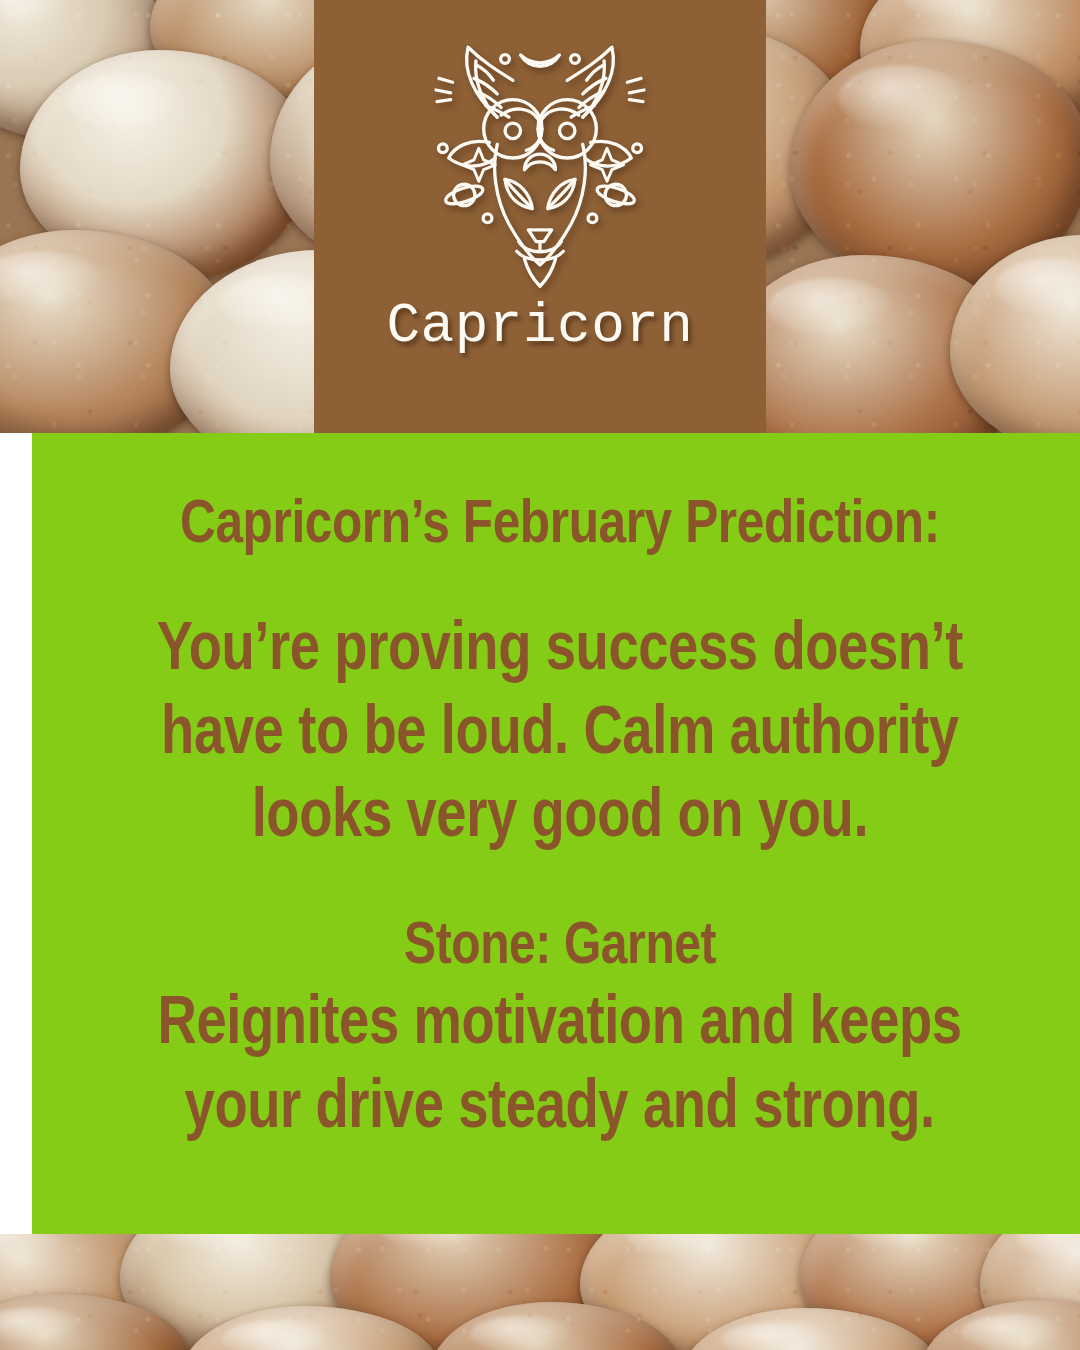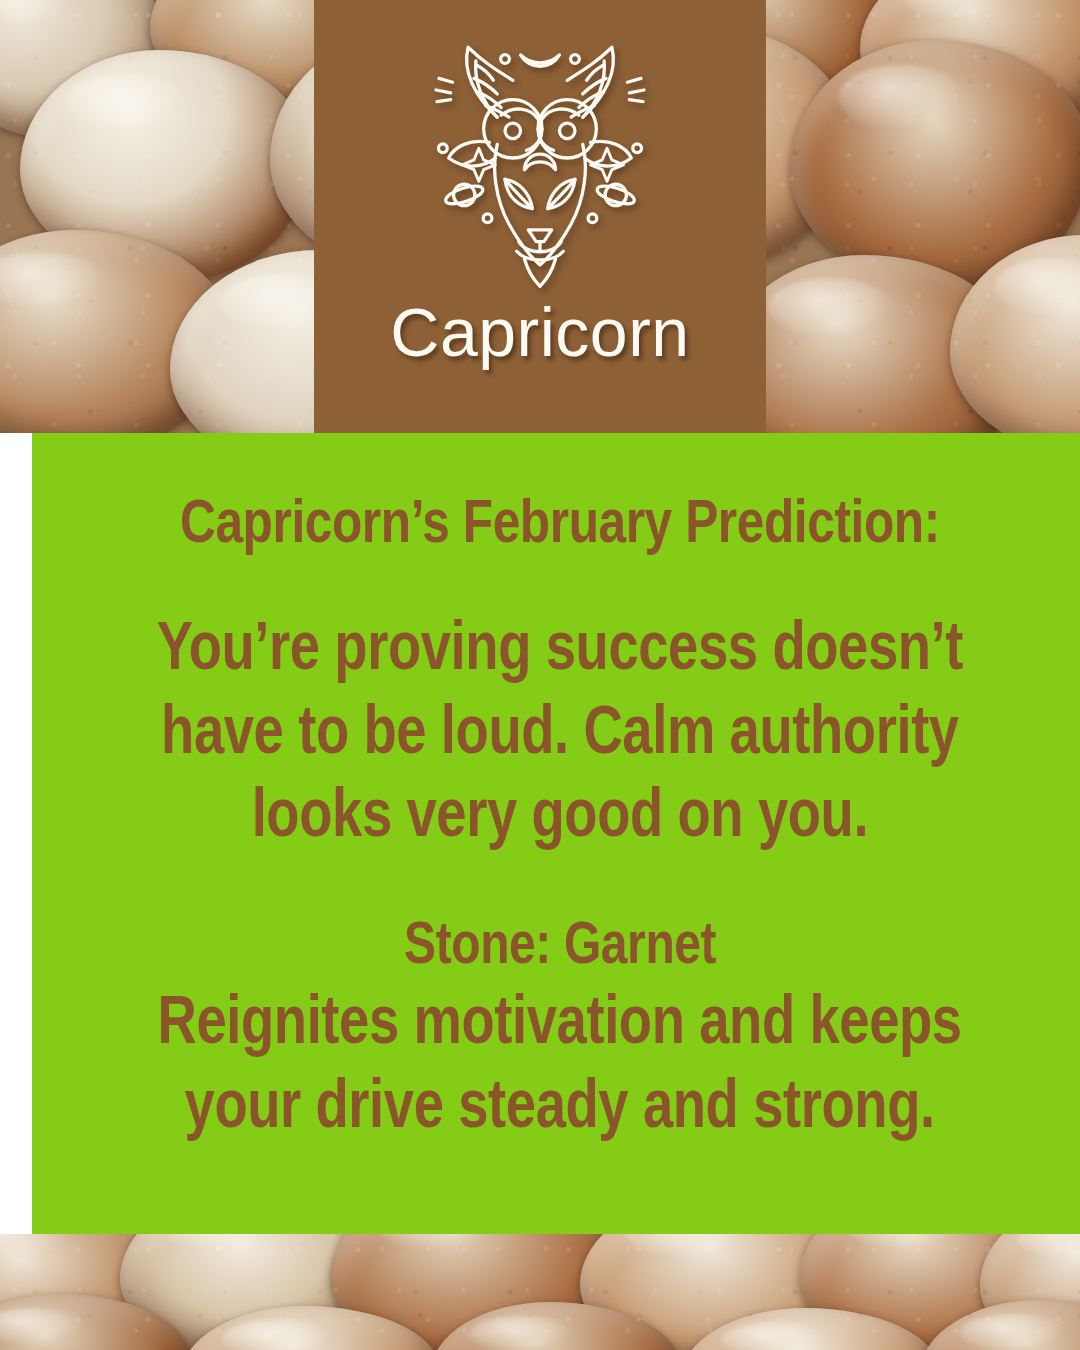--- a/index.html
+++ b/index.html
@@ -85,22 +85,22 @@
   }
   .zodiac-emblem {
     margin-top: 22px;
     width: 272px;
     height: 272px;
     filter: drop-shadow(3px 4px 3px rgba(50,26,10,0.45));
   }
   .zodiac-emblem svg { display:block; width:100%; height:100%; }
   .sign-name {
     margin-top: 4px;
-    font-family: Liberation Sans, sans-serif;
-    font-size: 68px;
+    font-family: Liberation Mono, monospace;
+    font-size: 56px;
     line-height: 1;
     color: #fdf9f3;
     letter-spacing: 0.5px;
     text-shadow: 3px 4px 4px rgba(44,22,8,0.5);
     font-weight: 400;
   }
 
   
   .content {
     position: absolute;

